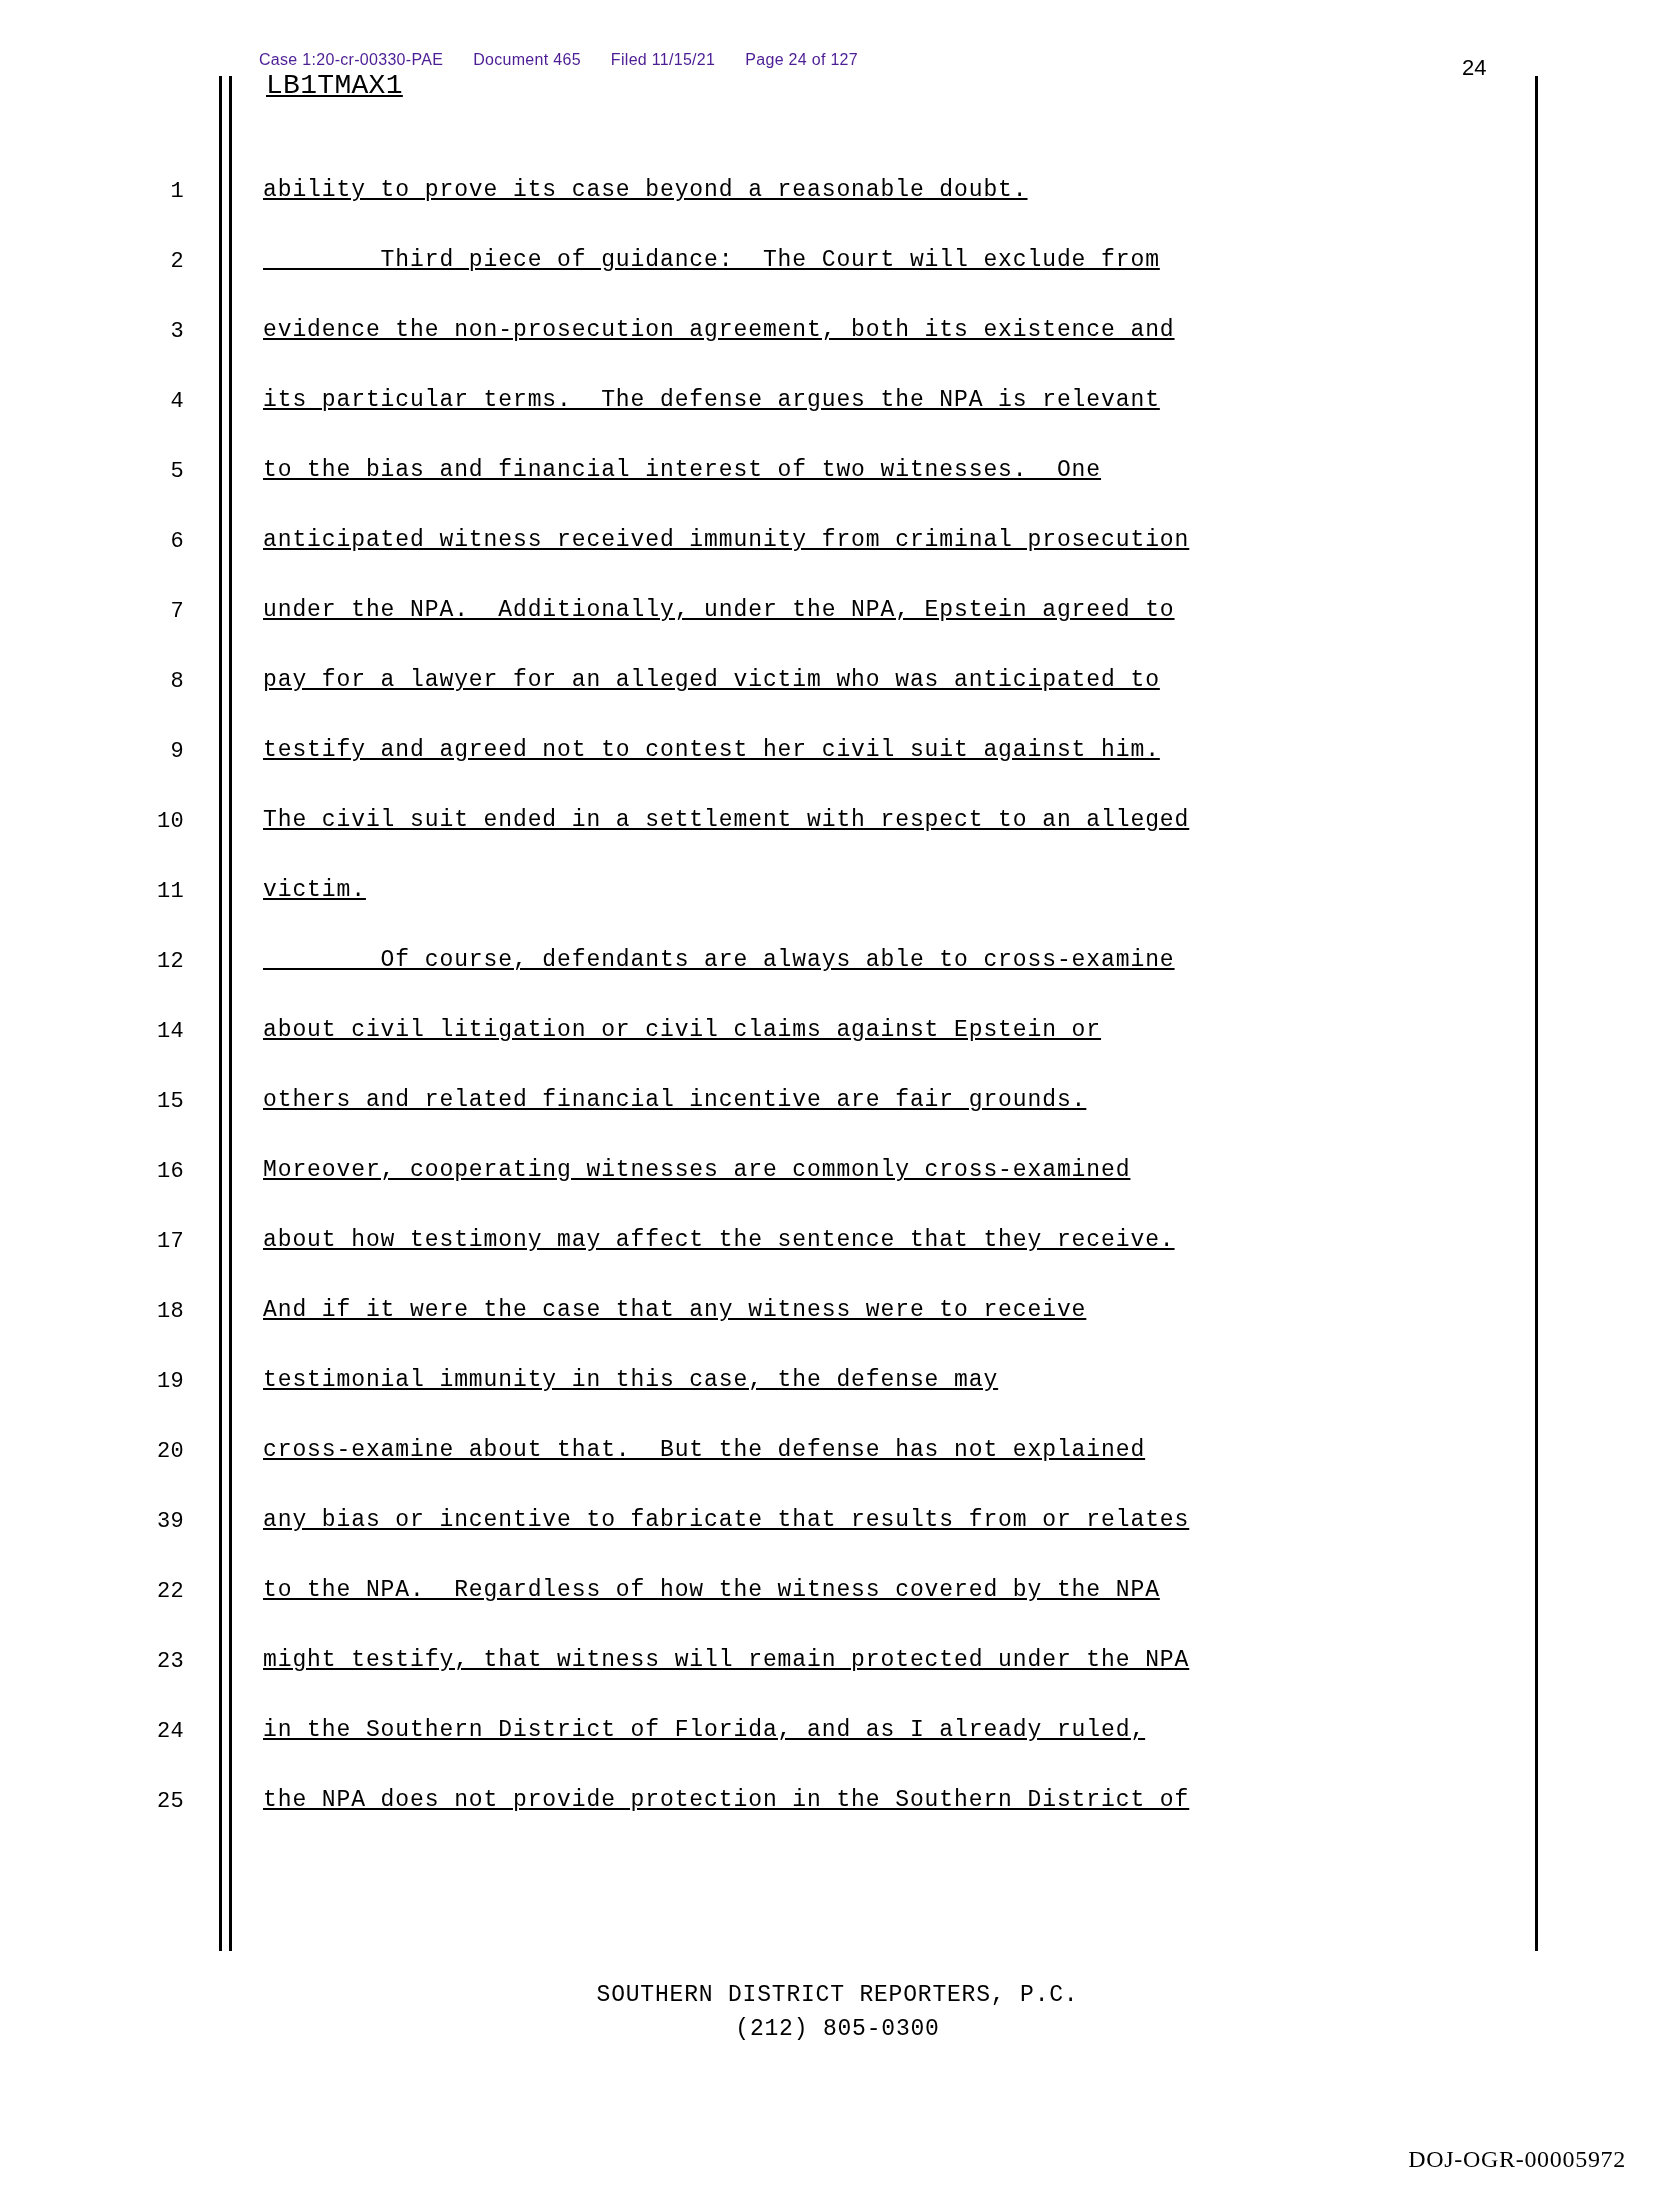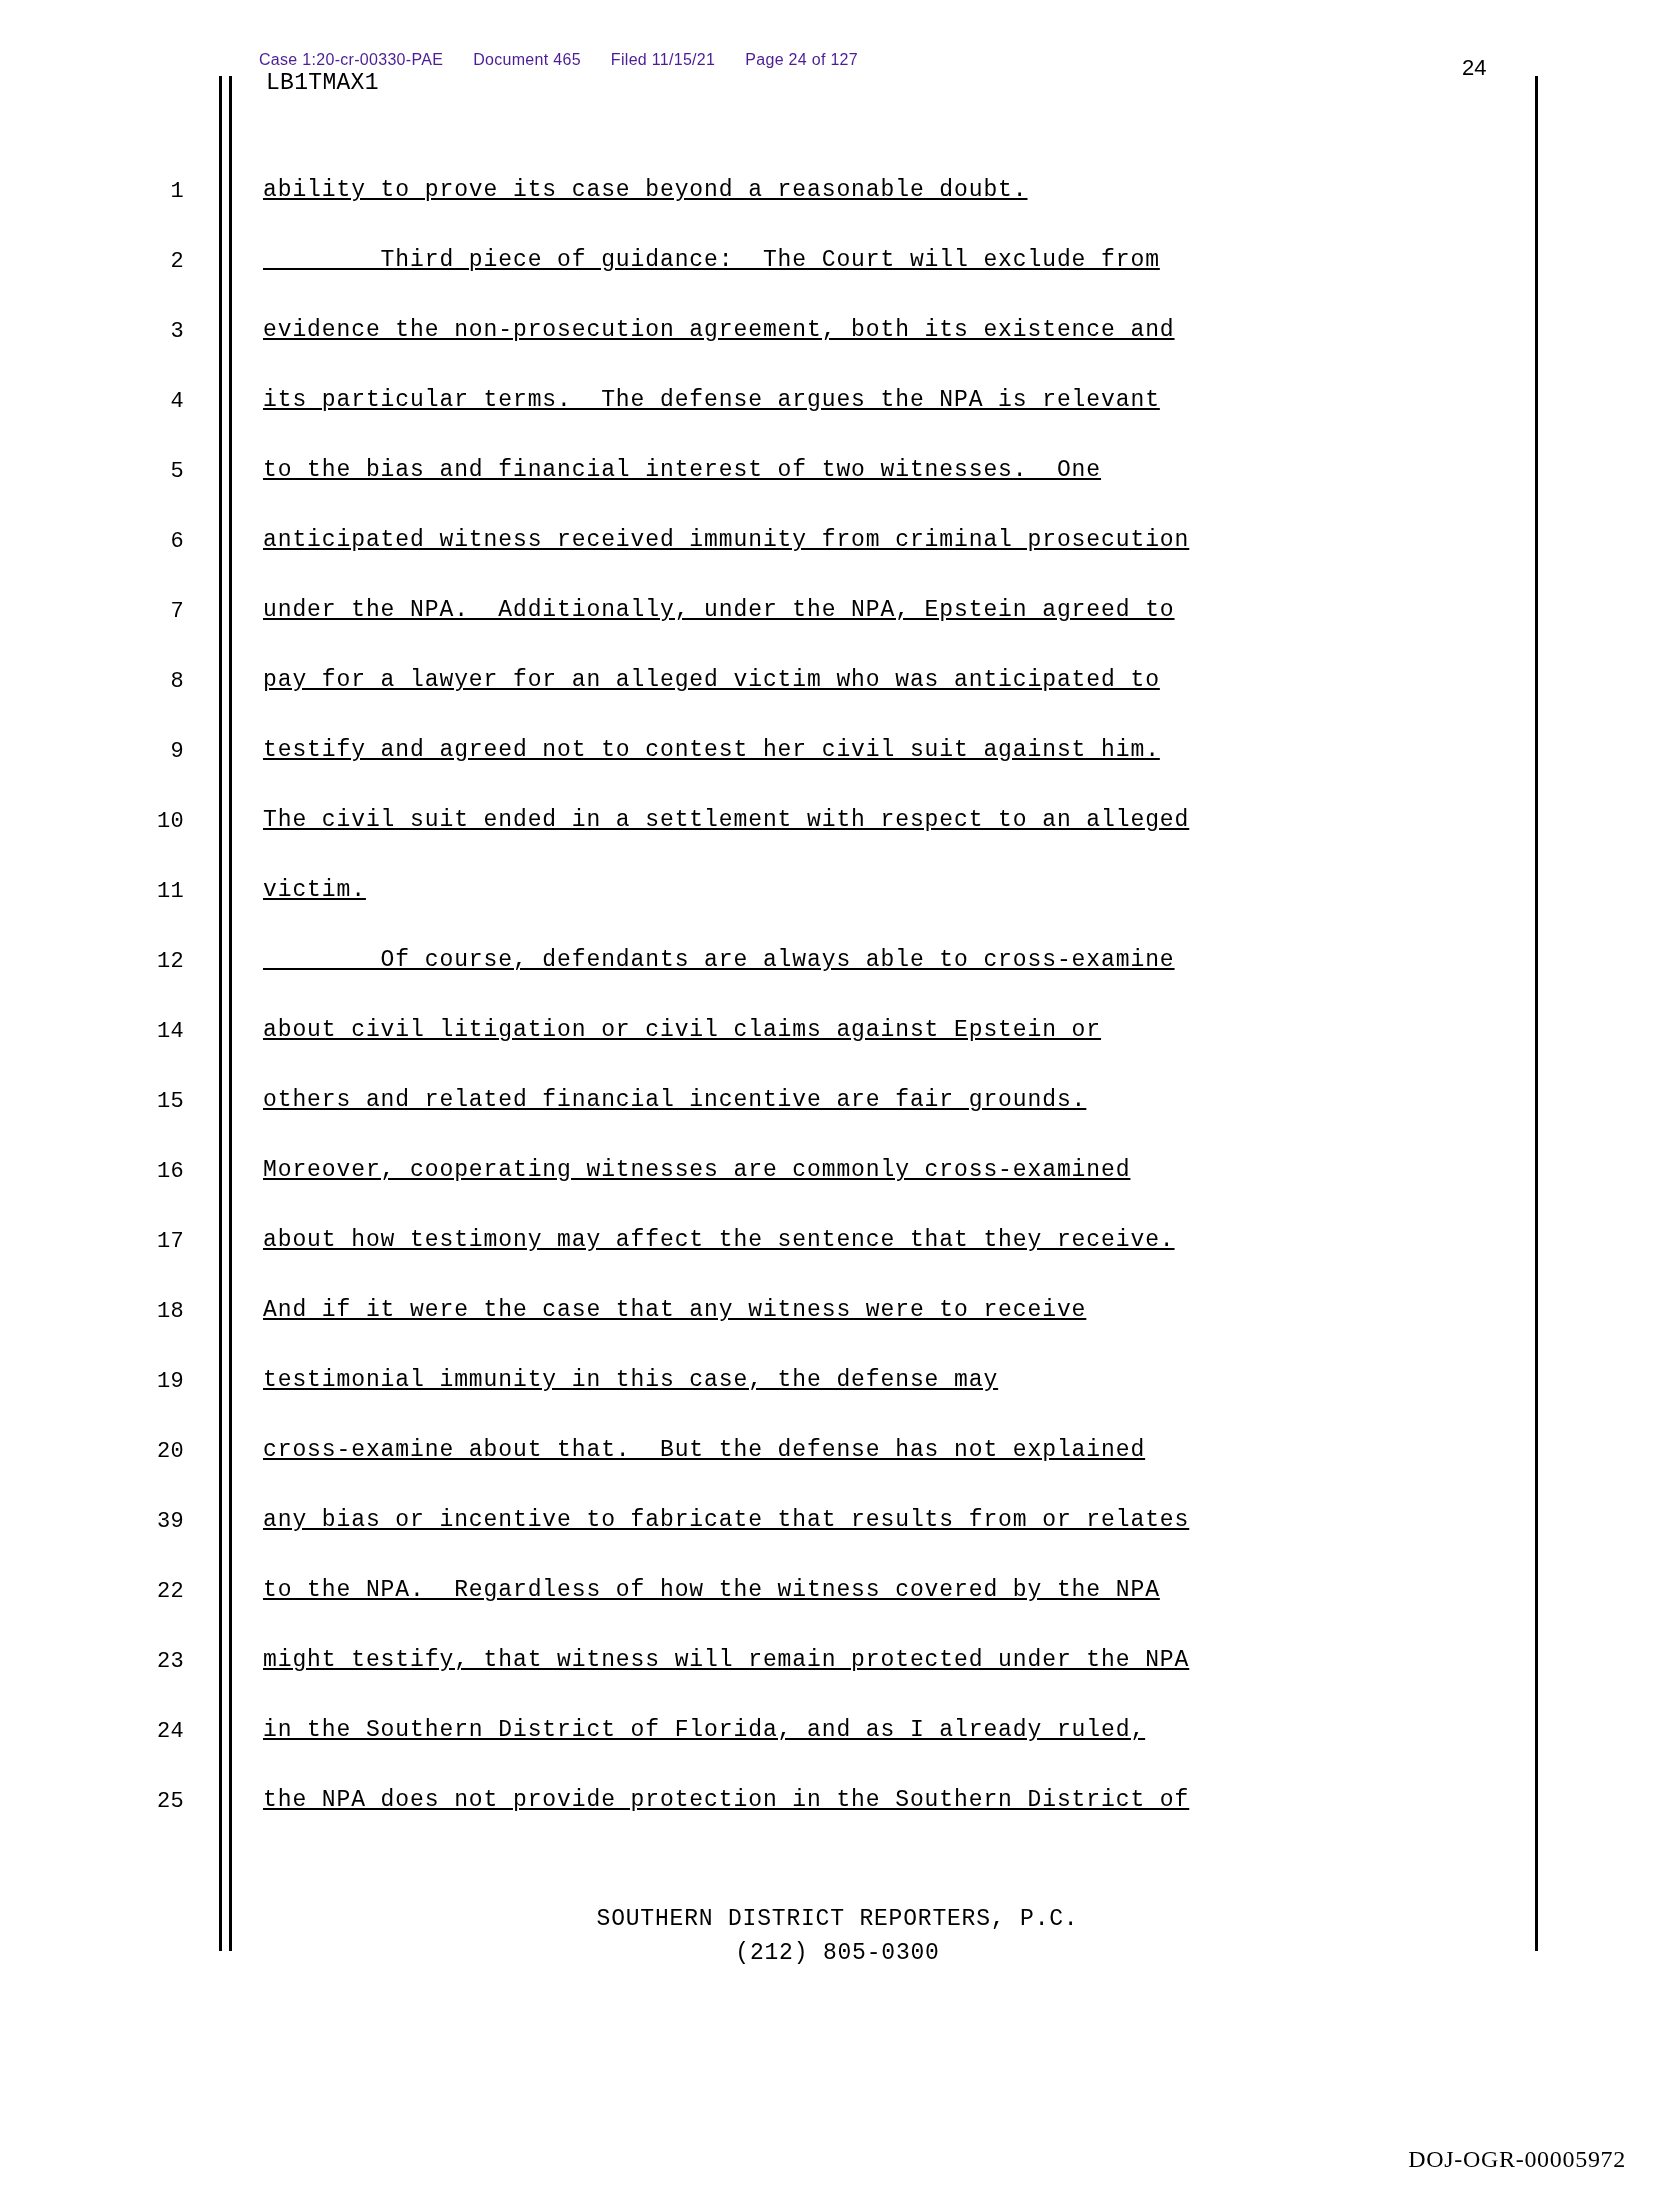--- a/index.html
+++ b/index.html
@@ -69,22 +69,23 @@
     width: 2.6px;
     height: 1875px;
     background: #000;
   }
 
   
   .doc-id {
     position: absolute;
     left: 266px;
     top: 70px;
-    font-size: 23px;
+    font-size: 28px;
     letter-spacing: 0.3px;
+    text-decoration: underline;
   }
 
   
   .lines {
     position: absolute;
     left: 0;
     top: 161px;
     width: 1675px;
   }
   .line {
@@ -107,21 +108,21 @@
     font-size: 23px;
     letter-spacing: 0.9px;
     white-space: pre;
     text-decoration: underline;
   }
 
   
   .footer {
     position: absolute;
     left: 0;
-    top: 1906px;
+    top: 1982px;
     width: 1675px;
     text-align: center;
     font-size: 23px;
     letter-spacing: 0.8px;
   }
   .footer .f2 {
     margin-top: 8px;
     font-size: 23px;
   }
 

